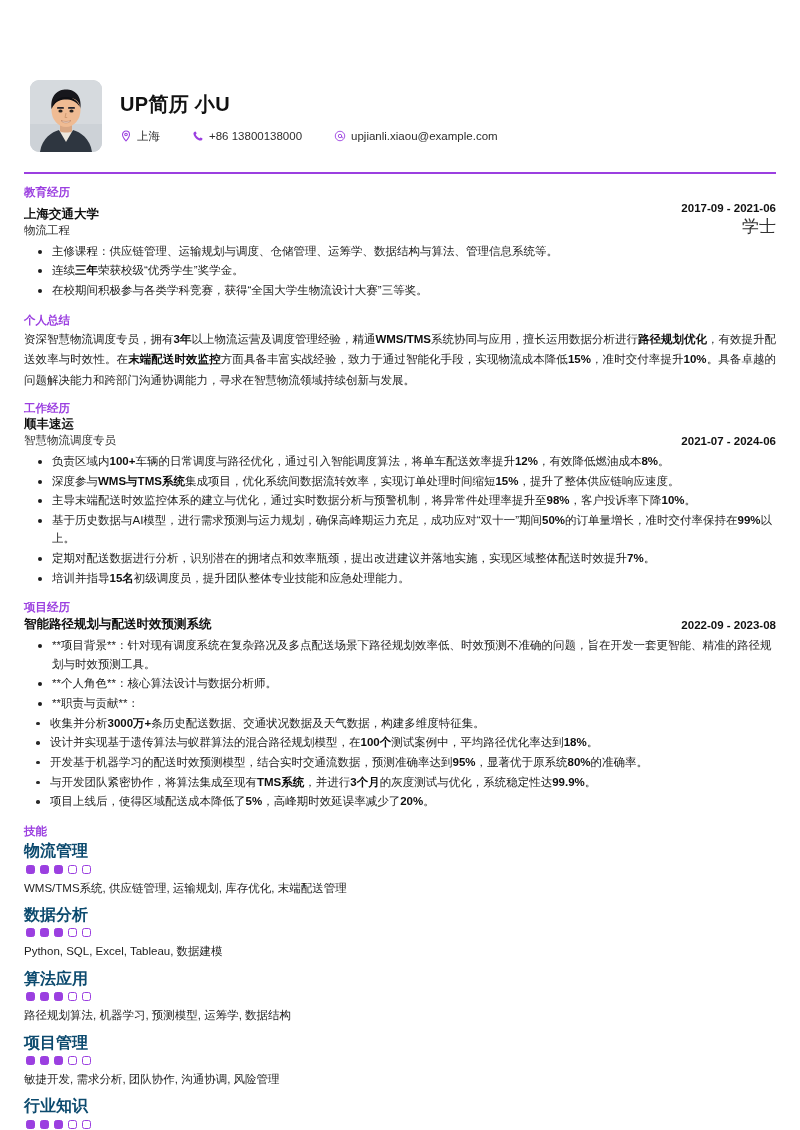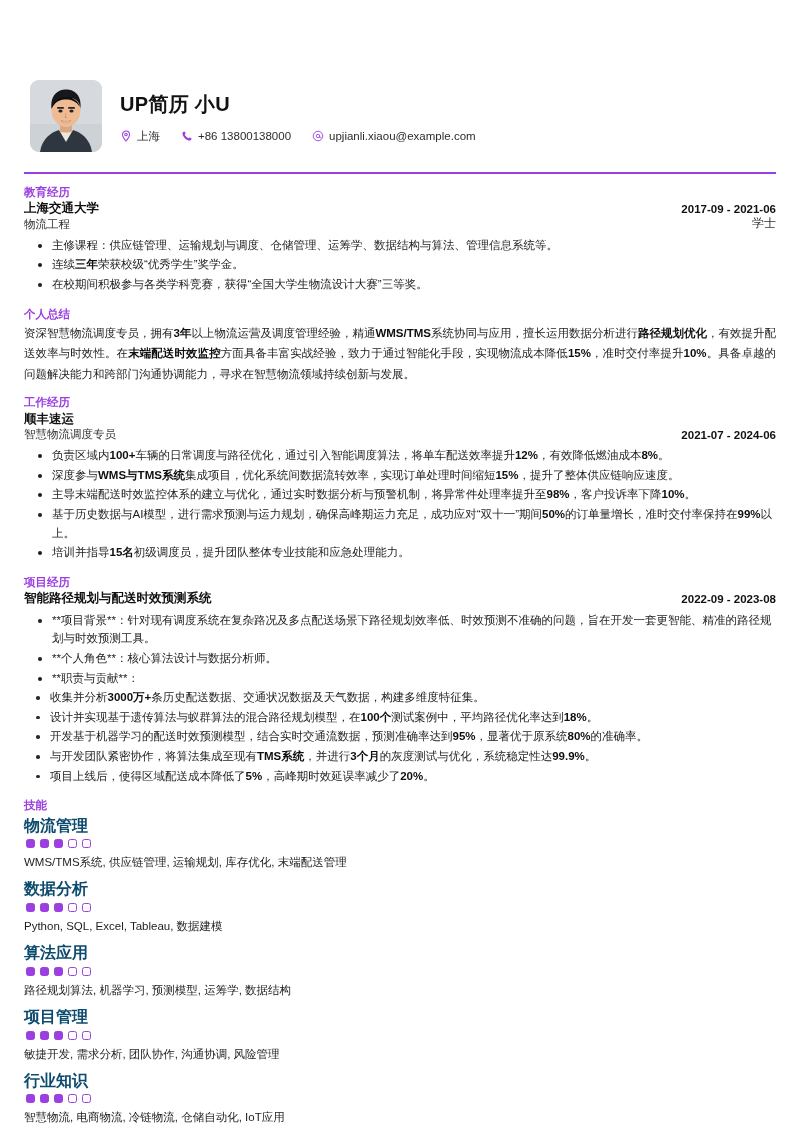--- a/index.html
+++ b/index.html
@@ -44,21 +44,21 @@
     font-size: 20px;
     font-weight: 700;
     letter-spacing: 0.3px;
     color: #111111;
     margin-bottom: 11px;
   }
   .contact-row {
     display: flex;
     align-items: center;
     flex-wrap: wrap;
-    gap: 8px;
+    gap: 19px;
     font-size: 11.5px;
     color: #2b2b2b;
   }
   .contact-item {
     display: inline-flex;
     align-items: center;
     gap: 5px;
     margin-right: 13px;
     white-space: nowrap;
   }
@@ -101,21 +101,21 @@
     color: #333333;
     line-height: 1.3;
   }
   .date {
     font-size: 11.5px;
     font-weight: 700;
     color: #111111;
     line-height: 1.25;
   }
   .degree {
-    font-size: 12px;
+    font-size: 17px;
     color: #333333;
     line-height: 1.3;
   }
 
   ul.bullets {
     margin: 4px 0 0 0;
     padding-left: 28px;
     list-style: none;
   }
   ul.bullets > li {
@@ -299,20 +299,21 @@
         </div>
         <div class="entry-right">
           <div class="date">2021-07 - 2024-06</div>
         </div>
       </div>
       <ul class="bullets">
           <li>负责区域内<b>100+</b>车辆的日常调度与路径优化，通过引入智能调度算法，将单车配送效率提升<b>12%</b>，有效降低燃油成本<b>8%</b>。</li>
           <li>深度参与<b>WMS与TMS系统</b>集成项目，优化系统间数据流转效率，实现订单处理时间缩短<b>15%</b>，提升了整体供应链响应速度。</li>
           <li>主导末端配送时效监控体系的建立与优化，通过实时数据分析与预警机制，将异常件处理率提升至<b>98%</b>，客户投诉率下降<b>10%</b>。</li>
           <li>基于历史数据与AI模型，进行需求预测与运力规划，确保高峰期运力充足，成功应对“双十一”期间<b>50%</b>的订单量增长，准时交付率保持在<b>99%</b>以上。</li>
+          <li>定期对配送数据进行分析，识别潜在的拥堵点和效率瓶颈，提出改进建议并落地实施，实现区域整体配送时效提升<b>7%</b>。</li>
           <li>培训并指导<b>15名</b>初级调度员，提升团队整体专业技能和应急处理能力。</li>
         </ul>
     </div>
   </div>
 
   <div class="section">
     <div class="section-title">项目经历</div>
     <div class="entry">
       <div class="entry-head">
         <div class="entry-left">

